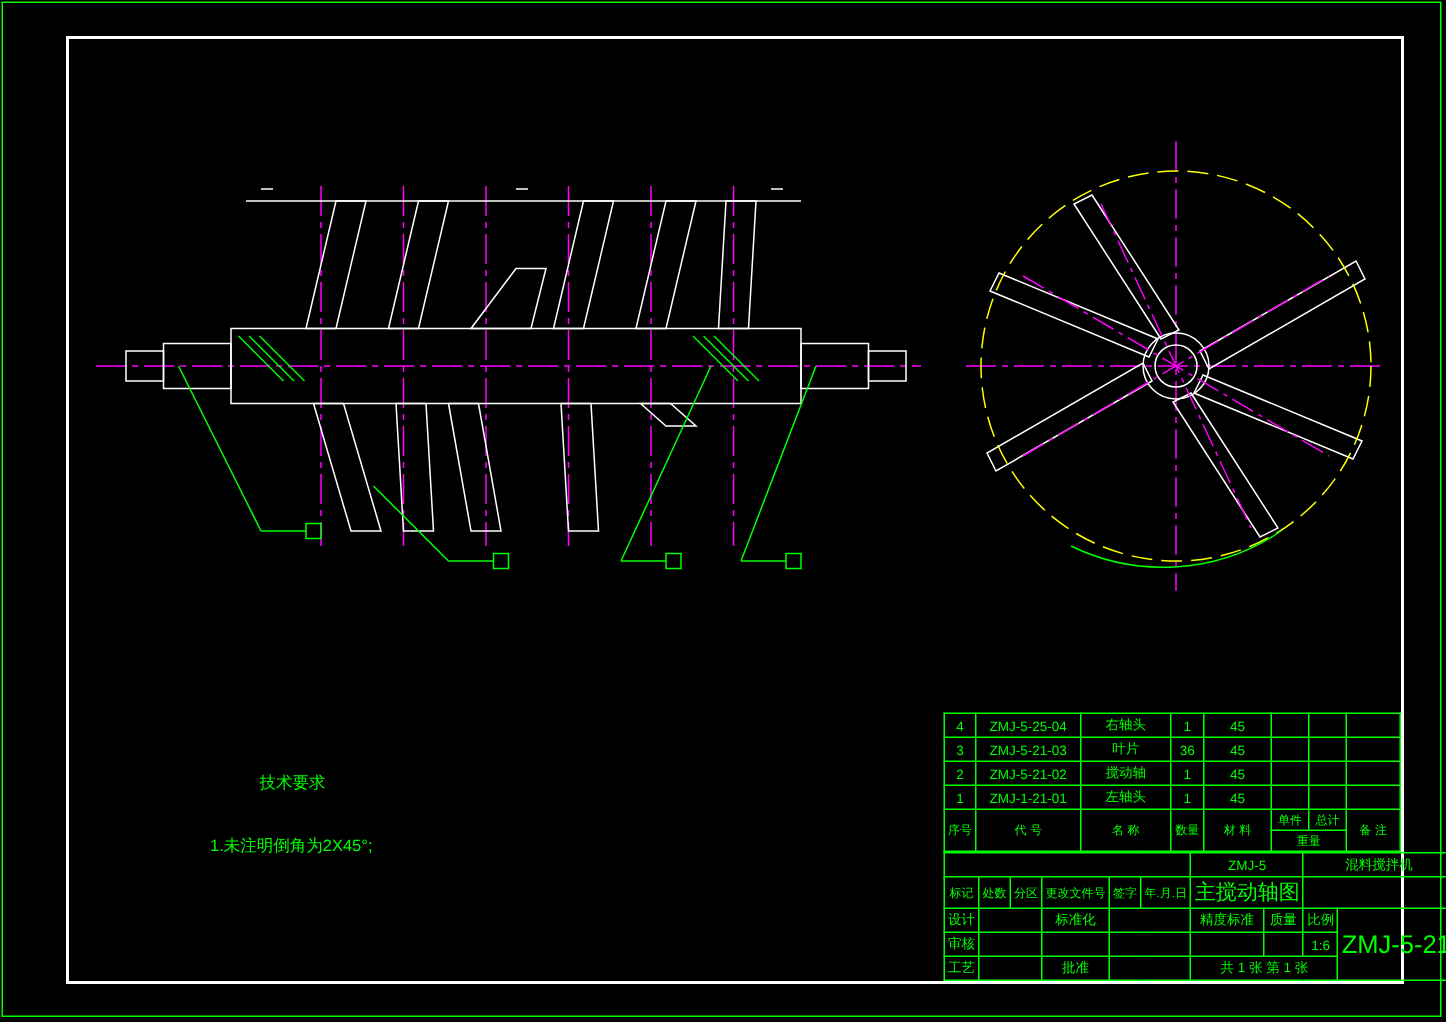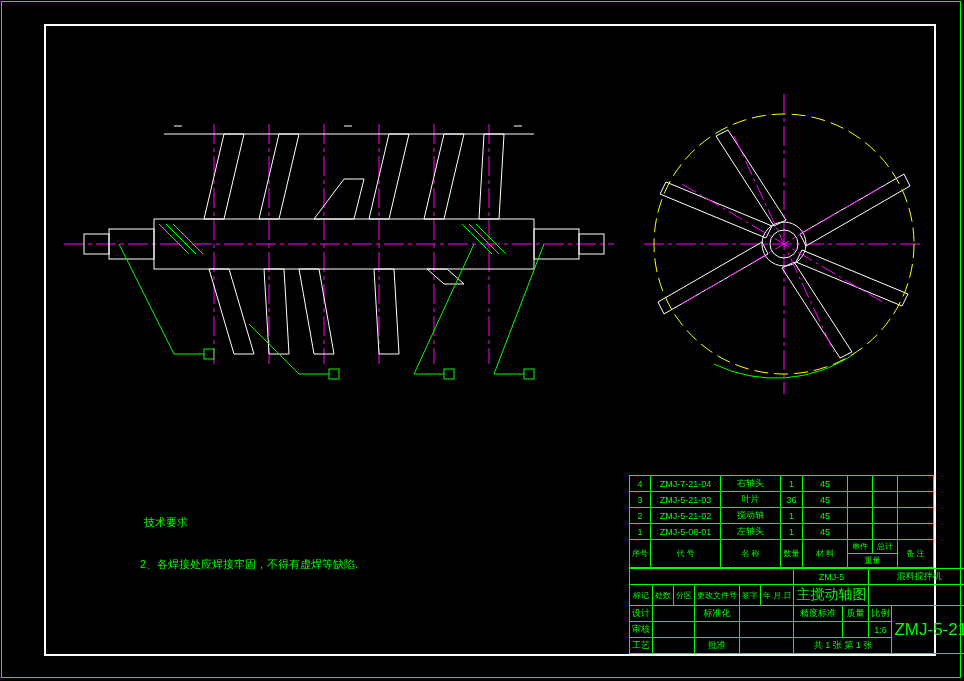--- a/index.html
+++ b/index.html
@@ -29,21 +29,21 @@
     left: 44px; top: 24px;
     width: 892px; height: 632px;
   }
   .tech-req {
     position: absolute;
     left: 140px; top: 510px;
     color: #00ff00;
     font-size: 11px;
     line-height: 2.2;
   }
-  .tech-req .title { margin-bottom: 18px; margin-left: 4px; }
+  .tech-req .title { margin-bottom: 18px; margin-left: 33px; }
   .titleblock {
     position: absolute;
     right: 30px; bottom: 27px;
     width: 305px;
     color: #00ff00;
     font-size: 9px;
   }
   .titleblock table {
     border-collapse: collapse;
     width: 100%;
@@ -153,29 +153,29 @@
     <line x1="638" y1="160" x2="842" y2="280"></line>
     <line x1="638" y1="280" x2="842" y2="160"></line>
     <line x1="690" y1="112" x2="790" y2="328"></line>
   </g>
 
   <path d="M 810 330 A 140 140 0 0 1 670 340" stroke="#00ff00" fill="none"></path>
 </svg>
 
 <div class="tech-req">
   <div class="title">技术要求</div>
-  <div>2、各焊接处应焊接牢固，不得有虚焊等缺陷.</div>
+  <div>1.未注明倒角为2X45°;</div>
 </div>
 
 <div class="titleblock">
   <table class="bom">
     <tbody>
         <tr>
       <td style="width:18px">4</td>
-      <td style="width:70px">ZMJ-7-21-04</td>
+      <td style="width:70px">ZMJ-5-25-04</td>
       <td style="width:60px">右轴头</td>
       <td style="width:22px">1</td>
       <td style="width:45px">45</td>
       <td style="width:25px"></td>
       <td style="width:25px"></td>
       <td></td>
     </tr>
     <tr>
       <td>3</td>
       <td>ZMJ-5-21-03</td>
@@ -191,21 +191,21 @@
       <td>ZMJ-5-21-02</td>
       <td>搅动轴</td>
       <td>1</td>
       <td>45</td>
       <td></td>
           <td></td>
           <td></td>
     </tr>
     <tr>
       <td>1</td>
-      <td>ZMJ-5-08-01</td>
+      <td>ZMJ-1-21-01</td>
       <td>左轴头</td>
       <td>1</td>
       <td>45</td>
       <td></td>
           <td></td>
           <td></td>
     </tr>
     <tr class="hdr">
       <td rowspan="2">序号</td>
       <td rowspan="2">代 号</td>

